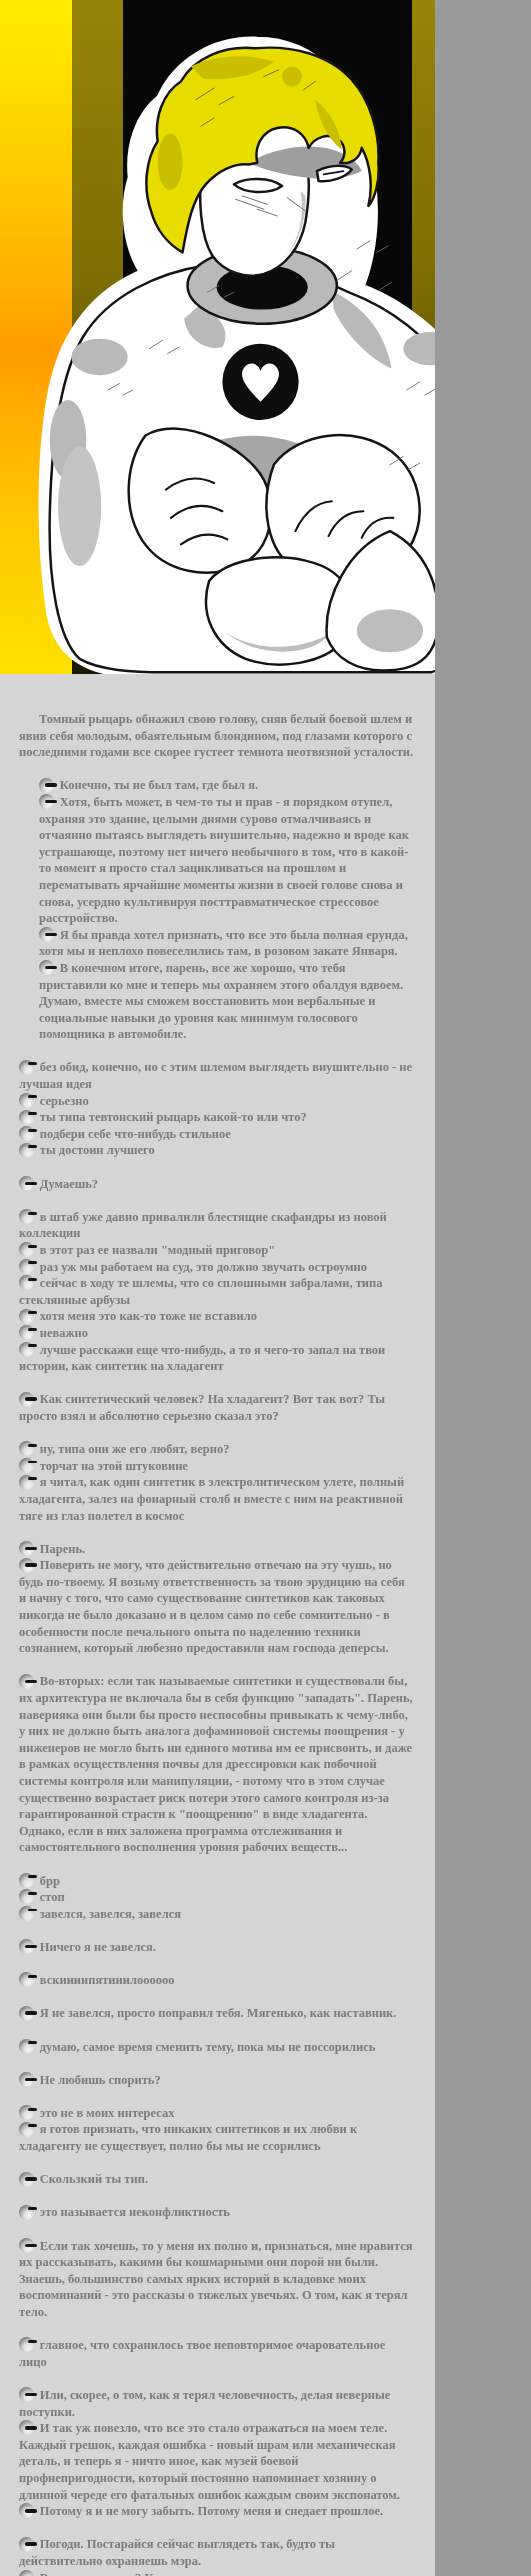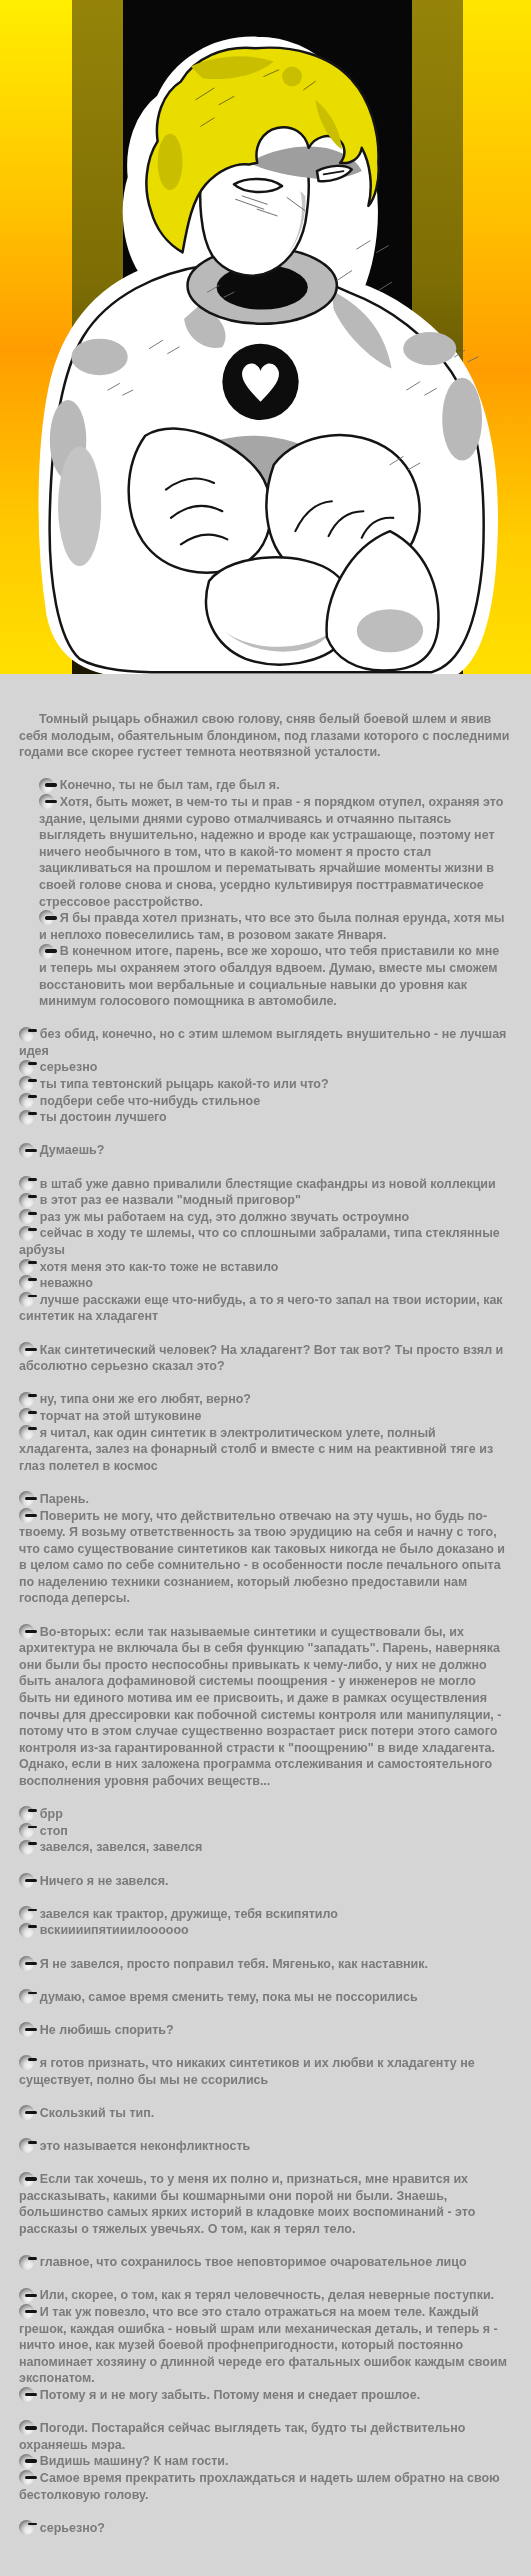--- a/index.html
+++ b/index.html
@@ -1,19 +1,19 @@
 <!DOCTYPE html>
 <html lang="ru" style="font-size:13.3px"><head>
 <meta charset="utf-8">
 <style>
   html,body{margin:0;padding:0;background:#9a9a9a;}
   .page{
-    width:531px;height:2576px;overflow:hidden;position:relative;
+    width:435px;height:2576px;overflow:hidden;position:relative;
     background:#d5d5d5;
-    font-family:Liberation Sans, sans-serif;
+    font-family:Liberation Serif, serif;
   }
   
   .hero{position:relative;width:531px;height:674px;background:#070707;overflow:hidden;}
   .stripe{position:absolute;top:0;height:100%;}
   .stripe.yl{left:0;width:72px;
     background:linear-gradient(180deg,#ffee00 0%,#ffc400 30%,#ff9d00 52%,#ffc900 78%,#ffe000 100%);}
   .stripe.ol{left:72px;width:51px;
     background:linear-gradient(180deg,#958409 0%,#7d6d04 42%,#4e4302 72%,#1b1600 100%);}
   .stripe.or{left:412px;width:51px;
     background:linear-gradient(180deg,#958409 0%,#7d6d04 42%,#4e4302 72%,#1b1600 100%);}
@@ -169,33 +169,33 @@
         </div>
         <div class="group">
           <p class="msg"><span class="avatar avatar-guard"></span><span>брр</span></p>
           <p class="msg"><span class="avatar avatar-guard"></span><span>стоп</span></p>
           <p class="msg"><span class="avatar avatar-guard"></span><span>завелся, завелся, завелся</span></p>
         </div>
         <div class="group">
           <p class="msg"><span class="avatar avatar-knight"></span><span>Ничего я не завелся.</span></p>
         </div>
         <div class="group">
-          <p class="msg"><span class="avatar avatar-guard"></span><span>завелся как трактор, дружище, тебя вскипятило</span></p>
           <p class="msg"><span class="avatar avatar-guard"></span><span>вскиииипятииилоооооо</span></p>
         </div>
         <div class="group">
           <p class="msg"><span class="avatar avatar-knight"></span><span>Я не завелся, просто поправил тебя. Мягенько, как наставник.</span></p>
         </div>
         <div class="group">
           <p class="msg"><span class="avatar avatar-guard"></span><span>думаю, самое время сменить тему, пока мы не поссорились</span></p>
         </div>
         <div class="group">
           <p class="msg"><span class="avatar avatar-knight"></span><span>Не любишь спорить?</span></p>
         </div>
         <div class="group">
+          <p class="msg"><span class="avatar avatar-guard"></span><span>это не в моих интересах</span></p>
           <p class="msg"><span class="avatar avatar-guard"></span><span>я готов признать, что никаких синтетиков и их любви к хладагенту не существует, полно бы мы не ссорились</span></p>
         </div>
         <div class="group">
           <p class="msg"><span class="avatar avatar-knight"></span><span>Скользкий ты тип.</span></p>
         </div>
         <div class="group">
           <p class="msg"><span class="avatar avatar-guard"></span><span>это называется неконфликтность</span></p>
         </div>
         <div class="group">
           <p class="msg"><span class="avatar avatar-knight"></span><span>Если так хочешь, то у меня их полно и, признаться, мне нравится их рассказывать, какими бы кошмарными они порой ни были. Знаешь, большинство самых ярких историй в кладовке моих воспоминаний - это рассказы о тяжелых увечьях. О том, как я терял тело.</span></p>

